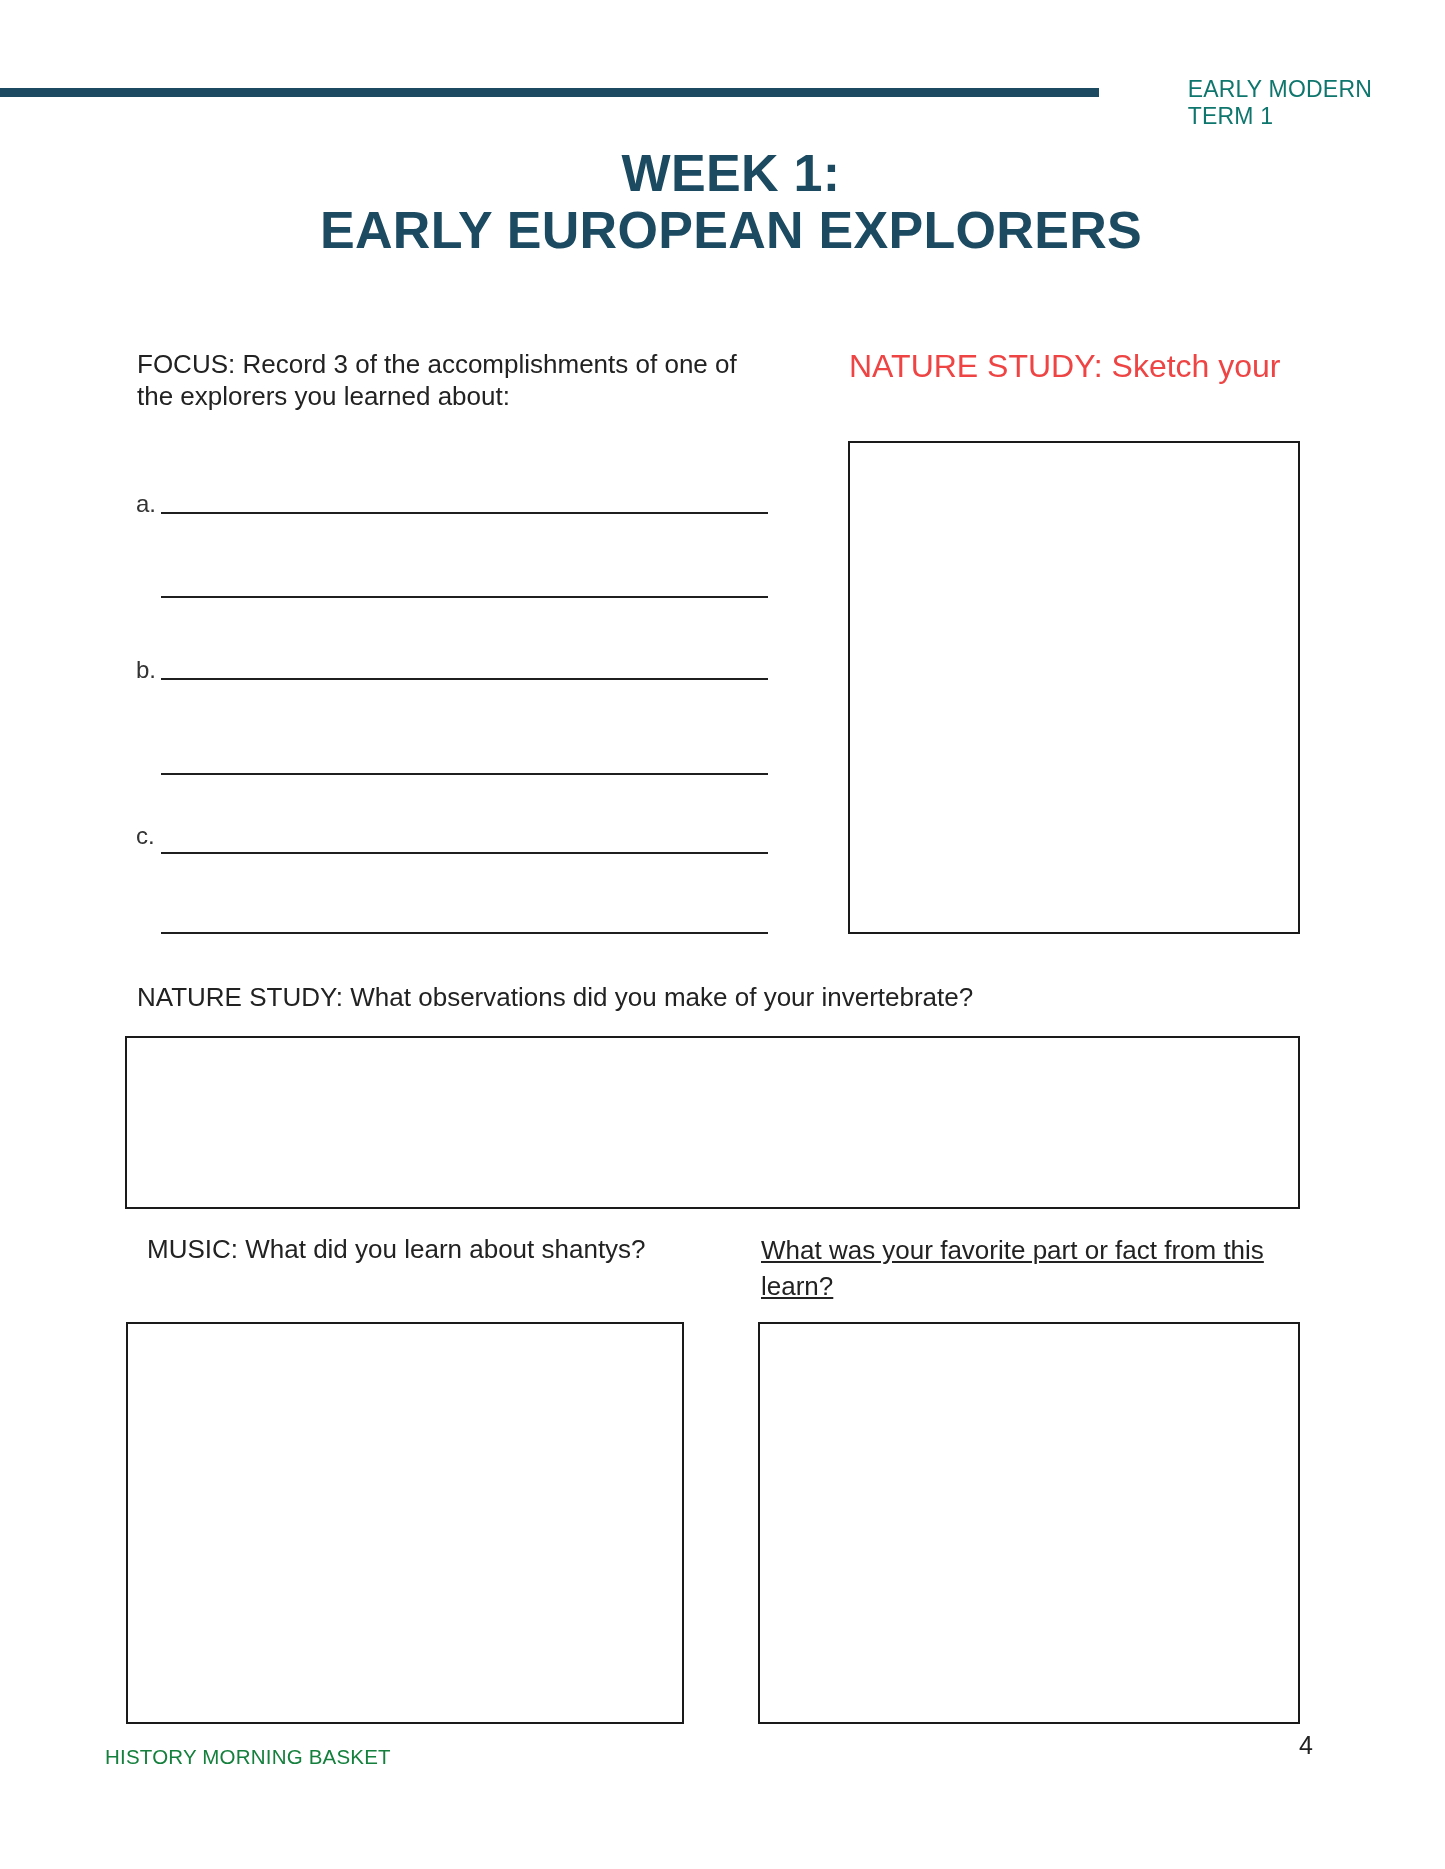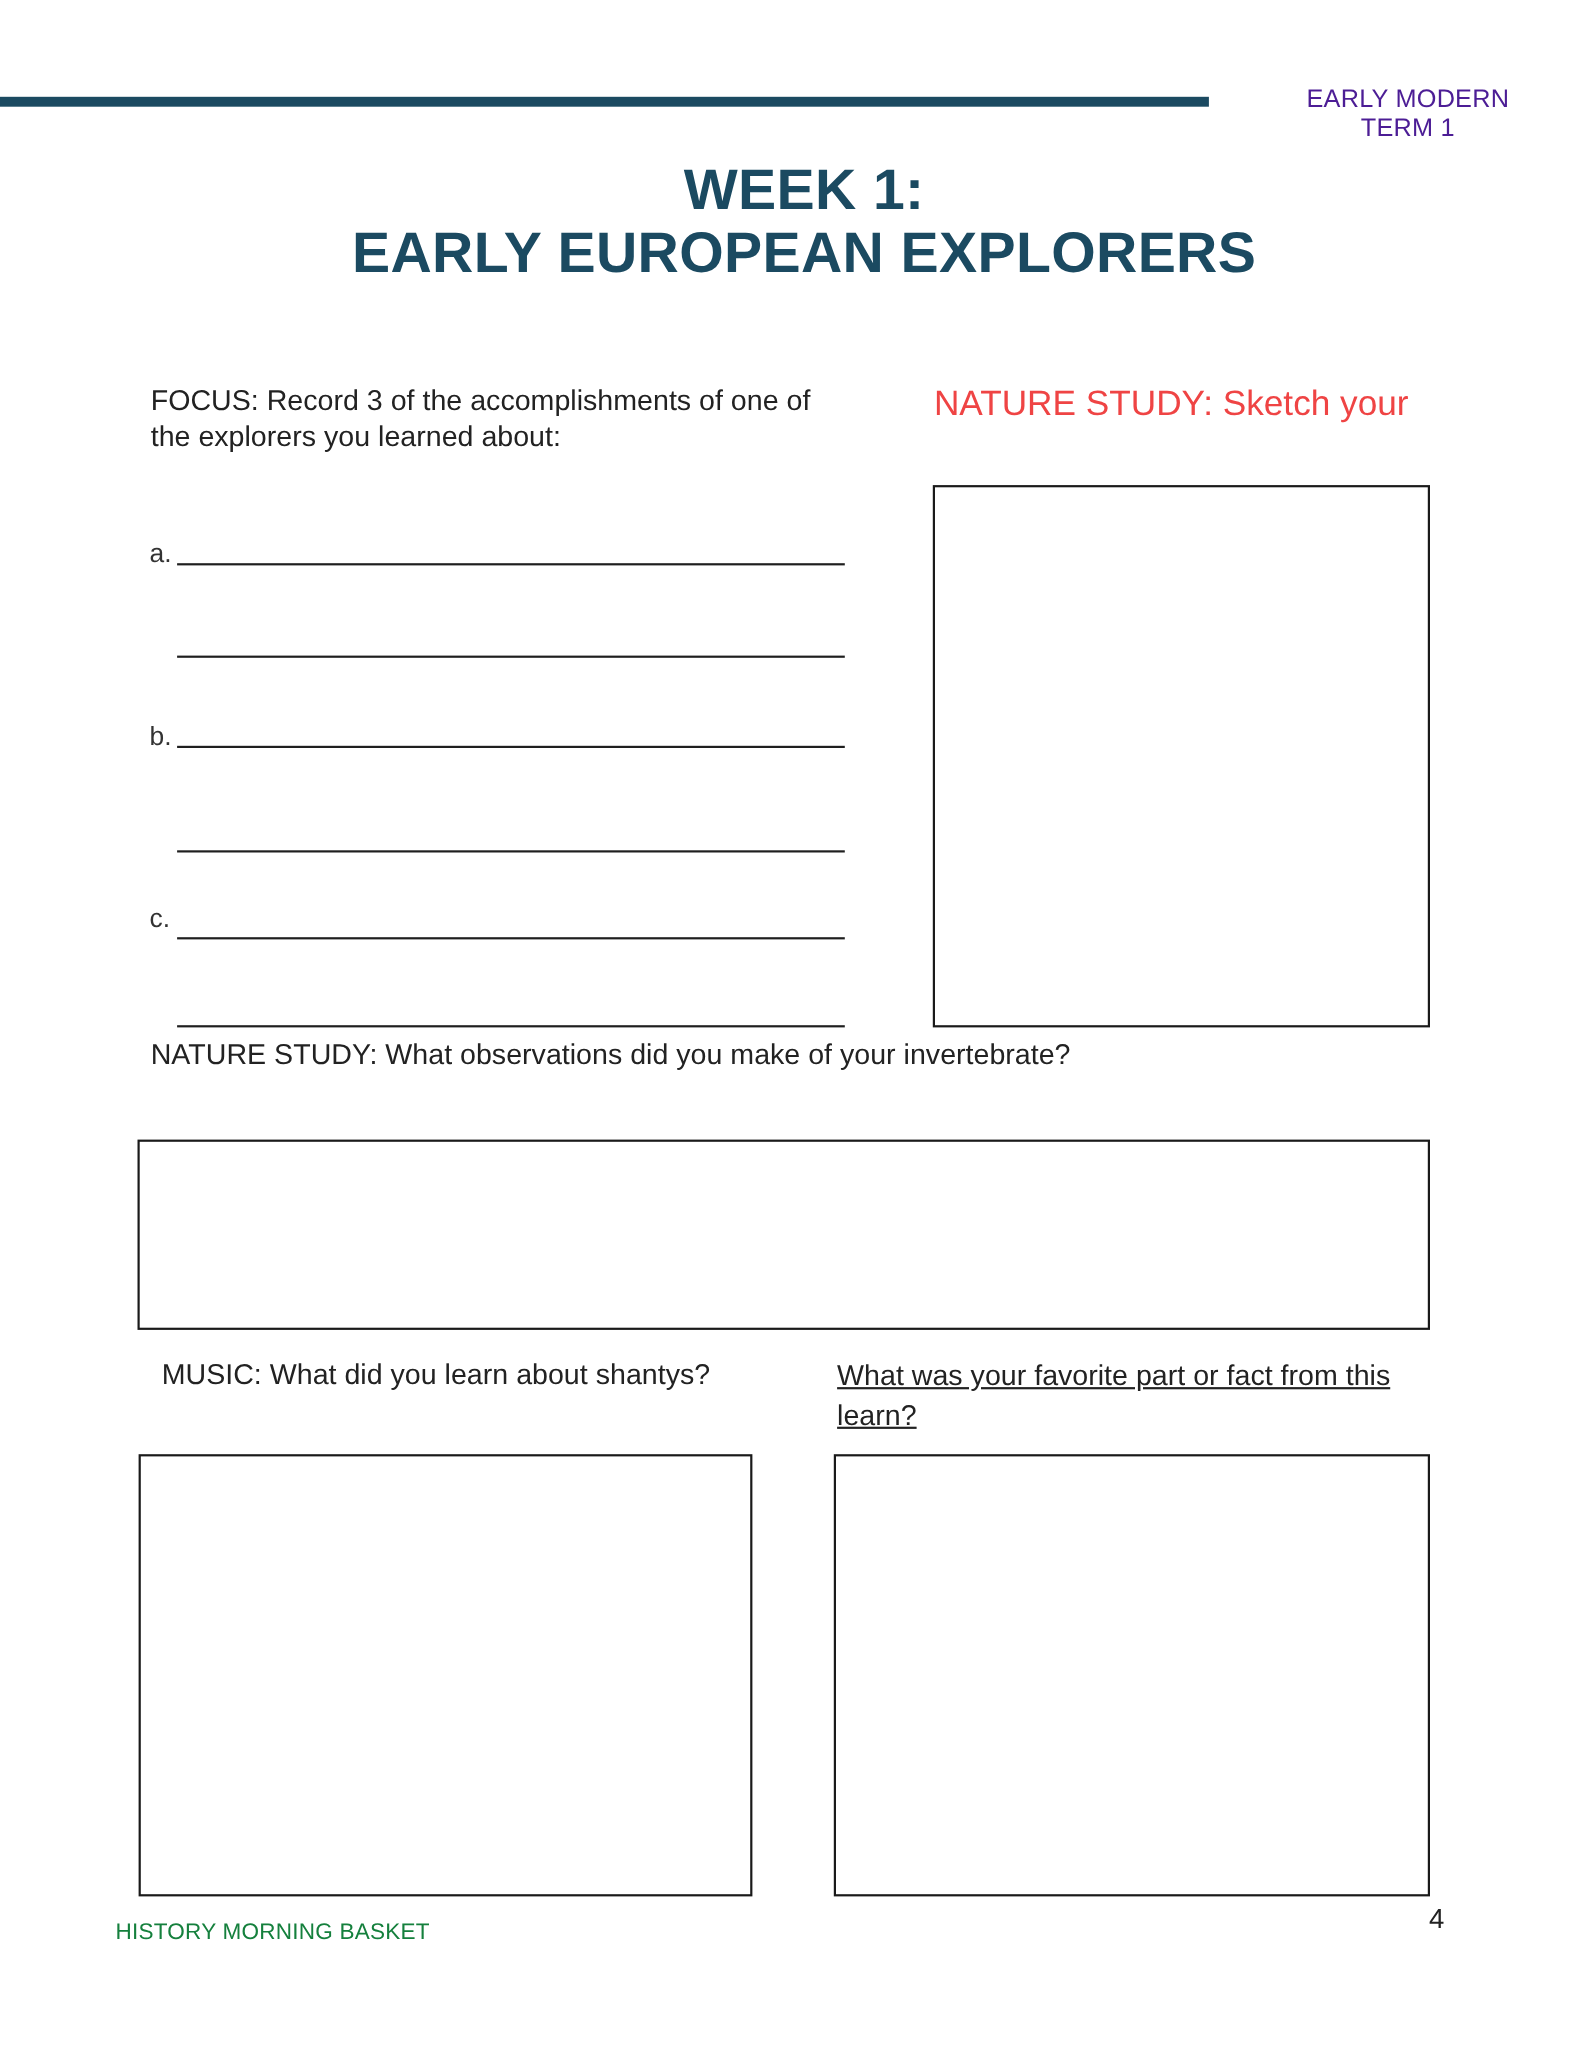--- a/index.html
+++ b/index.html
@@ -1,21 +1,21 @@
 <!DOCTYPE html>
 <html><head>
 <meta charset="utf-8">
 <style>
   html, body { margin: 0; padding: 0; background: #ffffff; }
   body { width: 1445px; height: 1869px; position: relative; overflow: hidden;
          font-family: "Liberation Sans", "DejaVu Sans", sans-serif; color: #222222; }
   .abs { position: absolute; }
   .top-bar { left: 0; top: 88px; width: 1099px; height: 9px; background: #1b4a61; }
-  .header-right { right: 73px; top: 76px; text-align: center; font-size: 23px; line-height: 27px;
-                  color: #4c1d95; letter-spacing: 0.2px; }
+  .header-right { right: 73px; top: 76px; text-align: left; font-size: 23px; line-height: 27px;
+                  color: #0f766e; letter-spacing: 0.2px; }
   .title { left: 0; width: 1462px; top: 145px; text-align: center; font-weight: bold;
            color: #1b4a61; font-size: 52px; line-height: 57px; letter-spacing: 0.3px; }
   .prompt { font-size: 26px; line-height: 32px; color: #222222; }
   .prompt-tight { font-size: 32px; line-height: 28px; color: #ef4444; }
   .label-letter { font-size: 24px; color: #333333; line-height: 24px; }
   .uline { height: 0; border-top: 2px solid #1f1f1f; }
   .box { border: 2px solid #1a1a1a; box-sizing: border-box; background: transparent; }
   .footer { left: 105px; top: 1745px; font-size: 20.5px; color: #15803d; letter-spacing: 0.2px; }
   .page-num { left: 1299px; top: 1731px; font-size: 25px; color: #222222; }
 </style>
@@ -48,21 +48,21 @@
 
 <div class="abs label-letter" style="left:136px; top:824px;">c.</div>
 <div class="abs uline" style="left:161px; top:852px; width:607px;"></div>
 <div class="abs uline" style="left:161px; top:932px; width:607px;"></div>
 
 <div class="abs prompt-tight" style="left:849px; top:352px; width:460px;">
   <div>NATURE STUDY: Sketch your</div>
 </div>
 <div class="abs box" style="left:848px; top:441px; width:452px; height:493px;"></div>
 
-<div class="abs prompt" style="left:137px; top:942px; width:1150px;">NATURE STUDY: What observations did you make of your invertebrate?</div>
+<div class="abs prompt" style="left:137px; top:981px; width:1150px;">NATURE STUDY: What observations did you make of your invertebrate?</div>
 <div class="abs box" style="left:125px; top:1036px; width:1175px; height:173px;"></div>
 
 <div class="abs prompt" style="left:147px; top:1233px; width:560px;">MUSIC: What did you learn about shantys?</div>
 <div class="abs box" style="left:126px; top:1322px; width:558px; height:402px;"></div>
 
 <div class="abs prompt" style="left:761px; top:1232px; width:560px; line-height:36px;text-decoration:underline;">
   <div>What was your favorite part or fact from this</div>
   <div>learn?</div>
 </div>
 <div class="abs box" style="left:758px; top:1322px; width:542px; height:402px;"></div>

